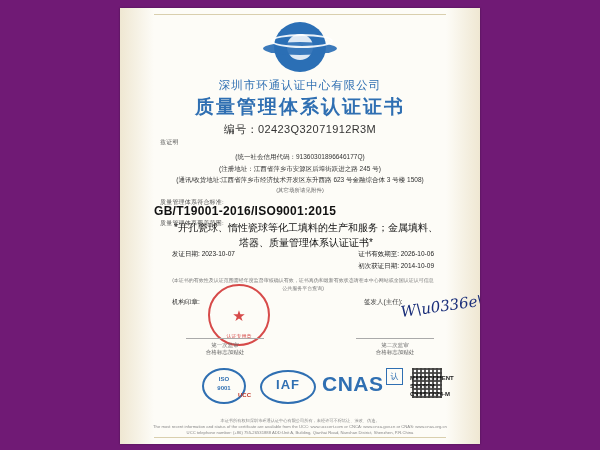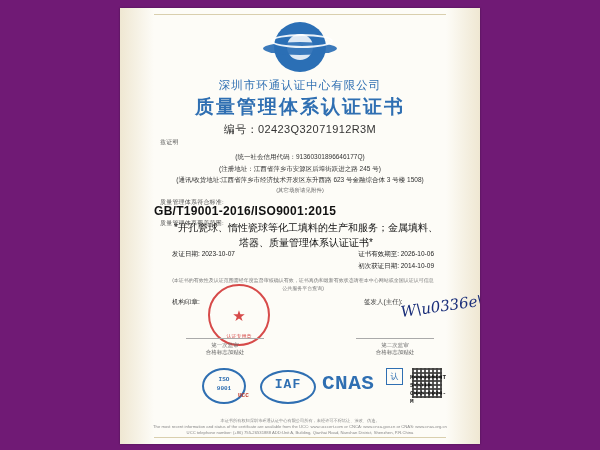--- a/index.html
+++ b/index.html
@@ -131,21 +131,21 @@
     position:absolute;width:90px;text-align:center;color:#666;font-size:5.5px;
   }
   .stamp .line{
     display:block;border-top:1px solid #aaa;margin:0 6px 2px 6px;height:1px;
   }
   .stamp1{left:60px;top:330px;}
   .stamp2{right:40px;top:330px;}
 
   
   .marks{
-    position:absolute;left:34px;right:34px;top:358px;height:44px;font-family:Liberation Mono, monospace;
+    position:absolute;left:34px;right:34px;top:358px;height:44px;
   }
   .mark-iso{
     position:absolute;left:48px;top:2px;width:44px;height:36px;border-radius:50%;
     border:2px solid #2f6fb2;color:#2f6fb2;font-size:6px;text-align:center;
     line-height:9px;padding-top:5px;box-sizing:border-box;font-weight:bold;
   }
   .mark-ucc{
     position:absolute;left:84px;top:26px;font-size:6px;color:#c0392b;font-weight:bold;
   }
   .mark-iaf{

